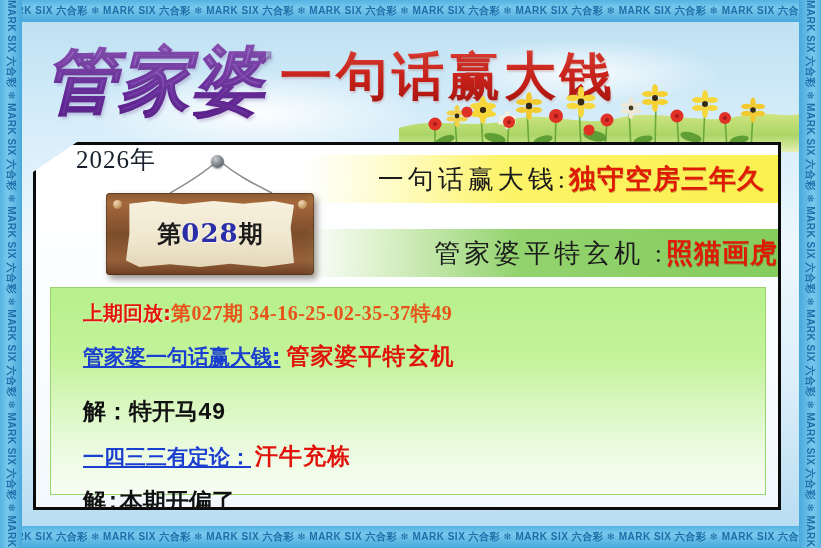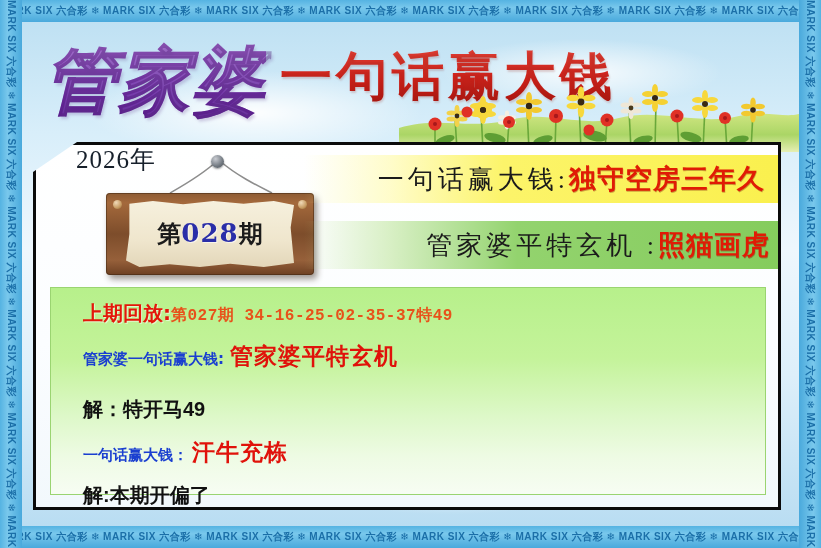--- a/index.html
+++ b/index.html
@@ -148,24 +148,23 @@
   }
 
   
   .banner-yellow {
     position:absolute; left:268px; top:10px; width:474px; height:48px;
     background: linear-gradient(90deg, rgba(255,255,200,0) 0%, rgba(255,250,160,.55) 18%, #fcf46a 42%, #faf04e 100%);
     display:flex; align-items:center; justify-content:flex-end;
     padding-right:13px;
   }
   .banner-green {
-    position:absolute; left:268px; top:76px; width:474px; height:48px;
+    position:absolute; left:268px; top:84px; width:474px; height:48px;
     background: linear-gradient(90deg, rgba(255,255,255,0) 0%, rgba(180,225,140,.5) 18%, #93d36e 45%, #85cc5d 100%);
     display:flex; align-items:center; justify-content:flex-end;
-    padding-right:8px;
   }
   .bn-label {
     font-family:"Liberation Serif","DejaVu Serif",serif;
     font-size:26px; color:#1b1b1b; letter-spacing:4px;
     white-space:nowrap;
   }
   .bn-value {
     font-family:Liberation Sans, sans-serif;
     font-size:27px; font-weight:bold; color:#e01b05;
     letter-spacing:1px; white-space:nowrap;
@@ -184,36 +183,36 @@
   .gb-row.r2 { margin-bottom:24px; }
   .gb-row.r3 { margin-bottom:14px; }
   .gb-row.r4 { margin-bottom:14px; }
 
   .lbl-red-bold {
     font-family:"DejaVu Sans","Liberation Sans",sans-serif;
     font-size:20px; font-weight:bold; color:#e4170a;
     text-shadow: 1px 1px 0 rgba(255,255,255,.55);
   }
   .val-orange {
-    font-family:Liberation Mono, monospace;
-    font-size:16px; font-weight:bold; color:#e8521b;
+    font-family:Liberation Serif, serif;
+    font-size:20px; font-weight:bold; color:#e8521b;
     letter-spacing:.5px;
   }
   .lbl-blue-bold {
     font-family:"DejaVu Sans","Liberation Sans",sans-serif;
-    font-size:15px; font-weight:bold; color:#1a3fd0;
+    font-size:21px; font-weight:bold; color:#1a3fd0;text-decoration:underline;
   }
   .val-red-bold {
     font-family:"DejaVu Sans","Liberation Sans",sans-serif;
     font-size:23px; font-weight:bold; color:#e0120a;
     letter-spacing:1px;
   }
   .txt-black {
-    font-family:Liberation Sans, sans-serif;
-    font-size:20px; font-weight:bold; color:#111;
+    font-family:Liberation Mono, monospace;
+    font-size:23px; font-weight:bold; color:#111;
   }
 </style>
 </head>
 <body>
 
 <div id="page">
 
   <div class="sky"></div>
 
   <div class="masthead">
@@ -413,21 +412,21 @@
           <span class="val-orange">第027期  34-16-25-02-35-37特49</span>
         </div>
         <div class="gb-row r2">
           <span class="lbl-blue-bold">管家婆一句话赢大钱:</span>
           <span class="val-red-bold" style="margin-left:6px">管家婆平特玄机</span>
         </div>
         <div class="gb-row r3">
           <span class="txt-black">解：特开马49</span>
         </div>
         <div class="gb-row r4">
-          <span class="lbl-blue-bold">一句话赢大钱：</span>
+          <span class="lbl-blue-bold">一四三三有定论：</span>
           <span class="val-red-bold" style="margin-left:4px">汗牛充栋</span>
         </div>
         <div class="gb-row r5">
           <span class="txt-black">解:本期开偏了</span>
         </div>
       </div>
 
     </div>
   </div>
 

